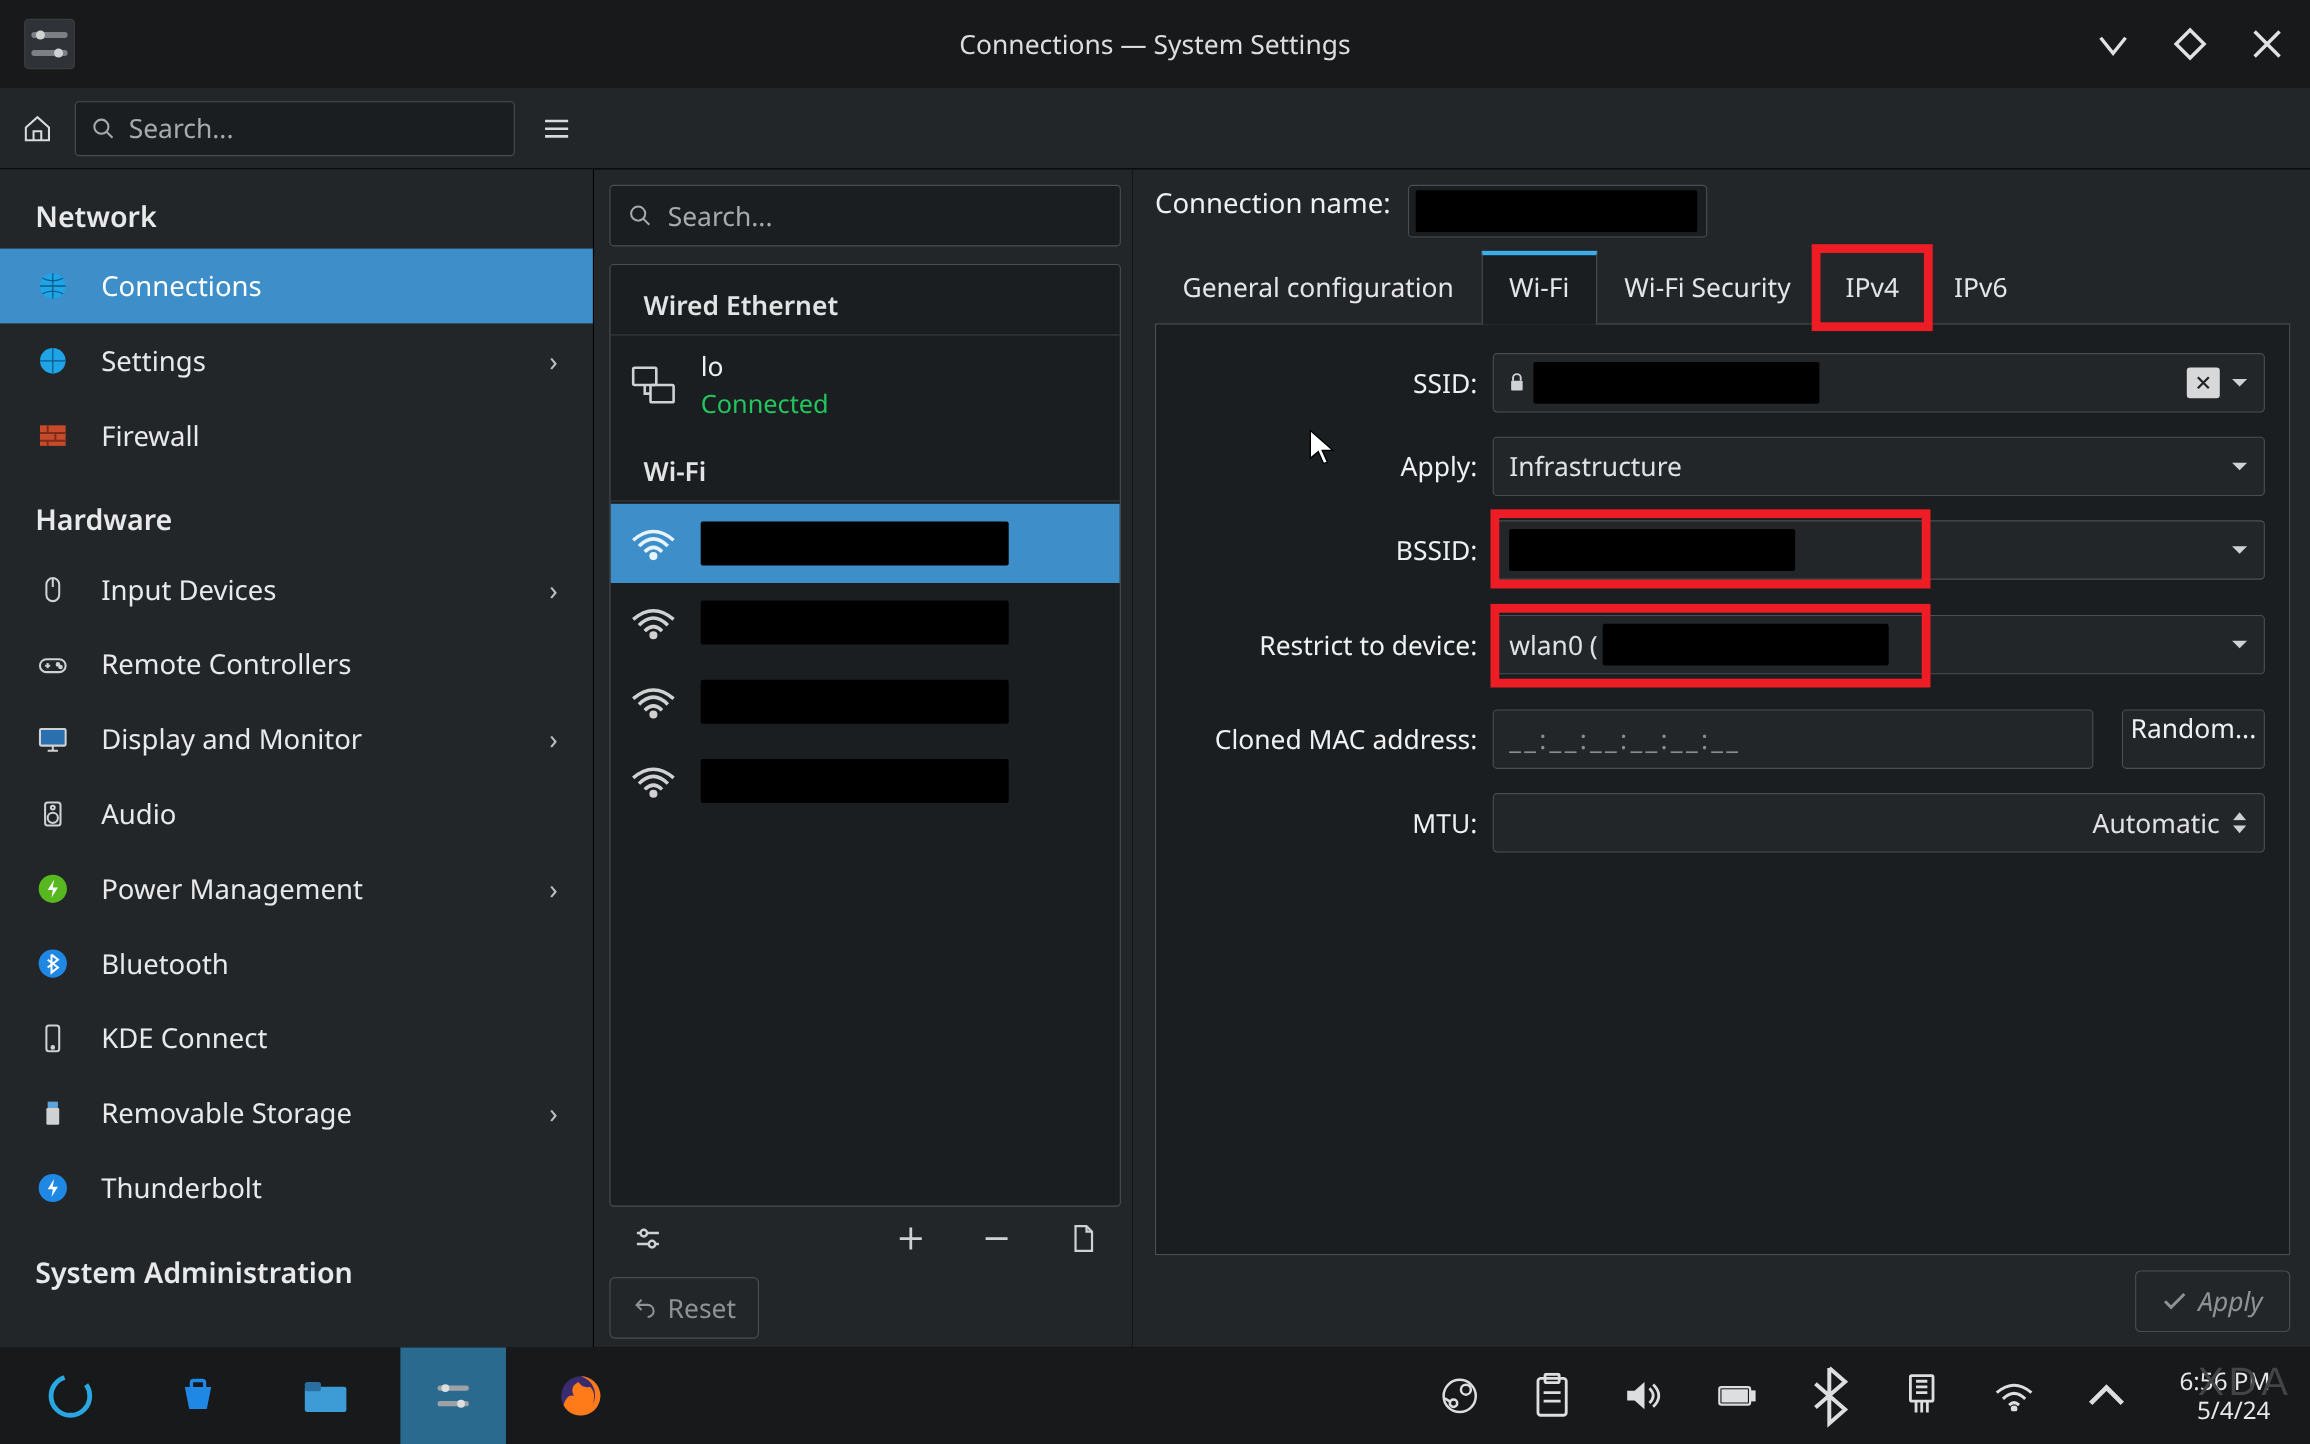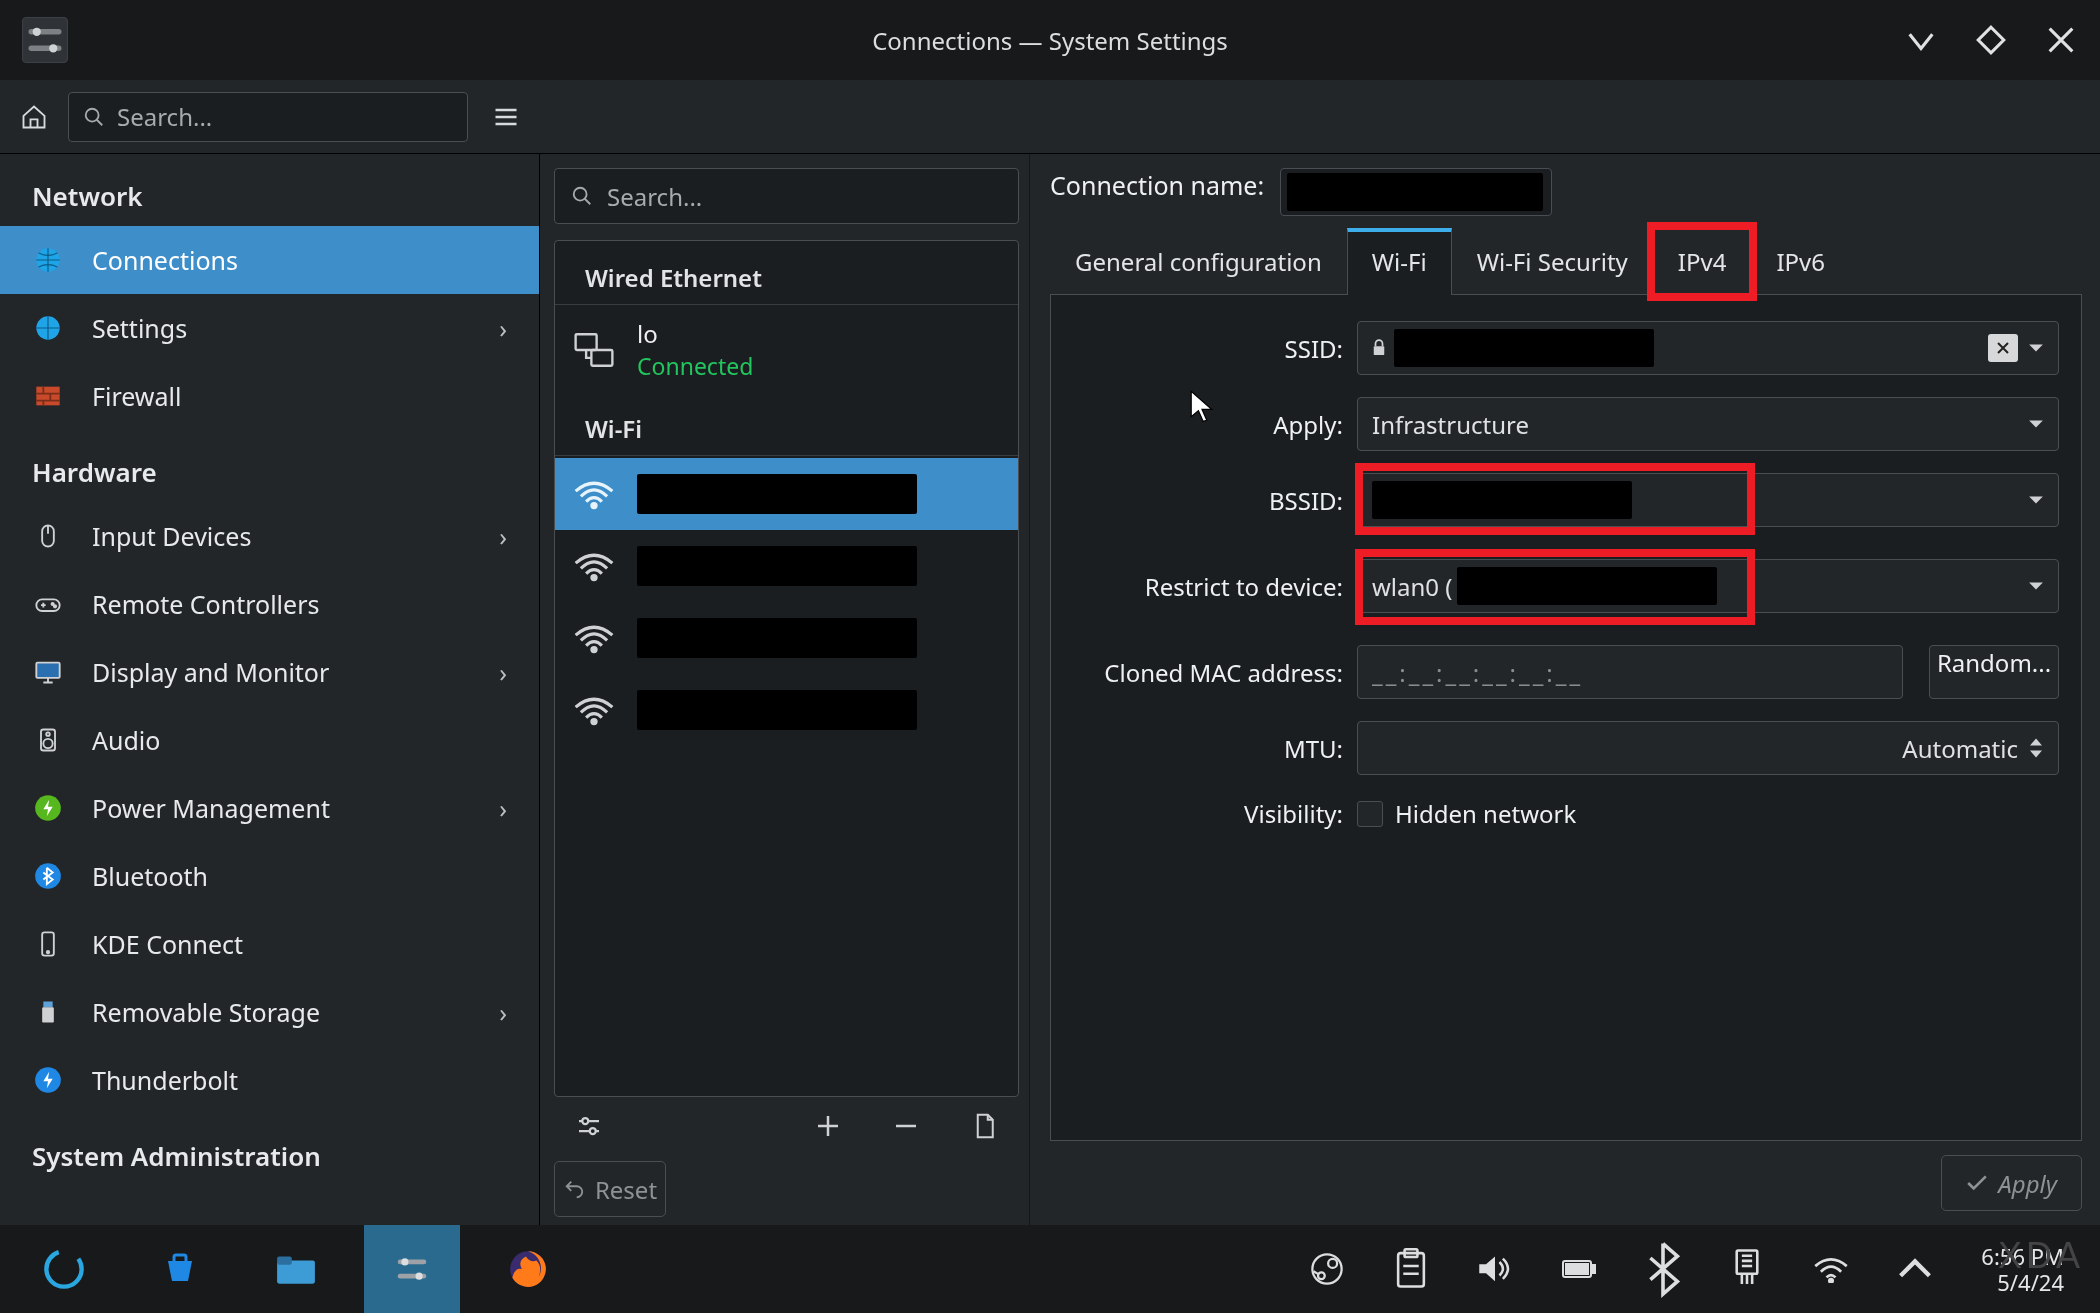--- a/index.html
+++ b/index.html
@@ -44,21 +44,21 @@
   .conn-section{padding:20px 30px 10px;font-size:24px;font-weight:600;color:#e2e3e4;border-bottom:1px solid #3a3d40;margin-bottom:2px;}
   .conn-row{display:flex;align-items:center;gap:22px;padding:10px 18px;min-height:72px;}
   .conn-row.active{background:var(--selected);}
   .conn-row .icon{width:42px;height:42px;display:flex;align-items:center;justify-content:center;}
   .conn-row .labels{display:flex;flex-direction:column;}
   .conn-row .sub{font-size:23px;color:#22c55e;}
   .redact{background:#000;height:40px;width:280px;border-radius:2px;}
   .mid-toolbar{display:flex;align-items:center;gap:48px;padding:14px 20px;justify-content:flex-start;}
   .mid-toolbar .sp{flex:1;}
   .tool-icon{width:30px;height:30px;display:flex;align-items:center;justify-content:center;color:#cfd1d3;}
-  .reset-btn{margin-top:6px;height:56px;width:112px;border:1px solid var(--line);border-radius:5px;display:flex;align-items:center;justify-content:center;gap:10px;color:#8f9294;background:var(--bg);}
+  .reset-btn{margin-top:6px;height:56px;width:136px;border:1px solid var(--line);border-radius:5px;display:flex;align-items:center;justify-content:center;gap:10px;color:#8f9294;background:var(--bg);}
 
   
   .detail{flex:1;padding:14px 18px 14px 20px;display:flex;flex-direction:column;}
   .name-row{display:flex;gap:16px;margin-bottom:12px;}
   .name-row label{font-size:25px;}
   .name-row .redact{width:270px;height:40px;}
   .name-input-wrap{flex:0 0 auto;}
   .name-input{background:var(--input);border:1px solid var(--line);height:48px;border-radius:4px;padding:4px 6px;display:flex;align-items:center;}
 
   .tabs{display:flex;background:var(--bg);margin-top:0;}
@@ -476,27 +476,20 @@
                 </div>
               <div>
                   <svg viewBox="0 0 10 6" width="12" height="8" fill="#cfd1d3">
                     <path d="M0 0 L5 6 L10 0"></path>
                   </svg>
                 </div>
             </div>
           </div>
         </div>
 
-        <div class="form-row" style="margin-bottom:0">
-          <div class="lbl">Visibility:</div>
-          <div style="flex:1;display:flex;align-items:center">
-            <div class="chk"></div>
-            <span>Hidden network</span>
-          </div>
-        </div>
 
       </div>
 
       <div class="apply-row">
         <div class="apply-btn">
           <svg viewBox="0 0 20 16" width="22" height="18" fill="none" stroke="#8f9294" stroke-width="2.4">
               <path d="M2 8 L7 13 L18 2"></path>
             </svg>
           <span>Apply</span>
         </div>

